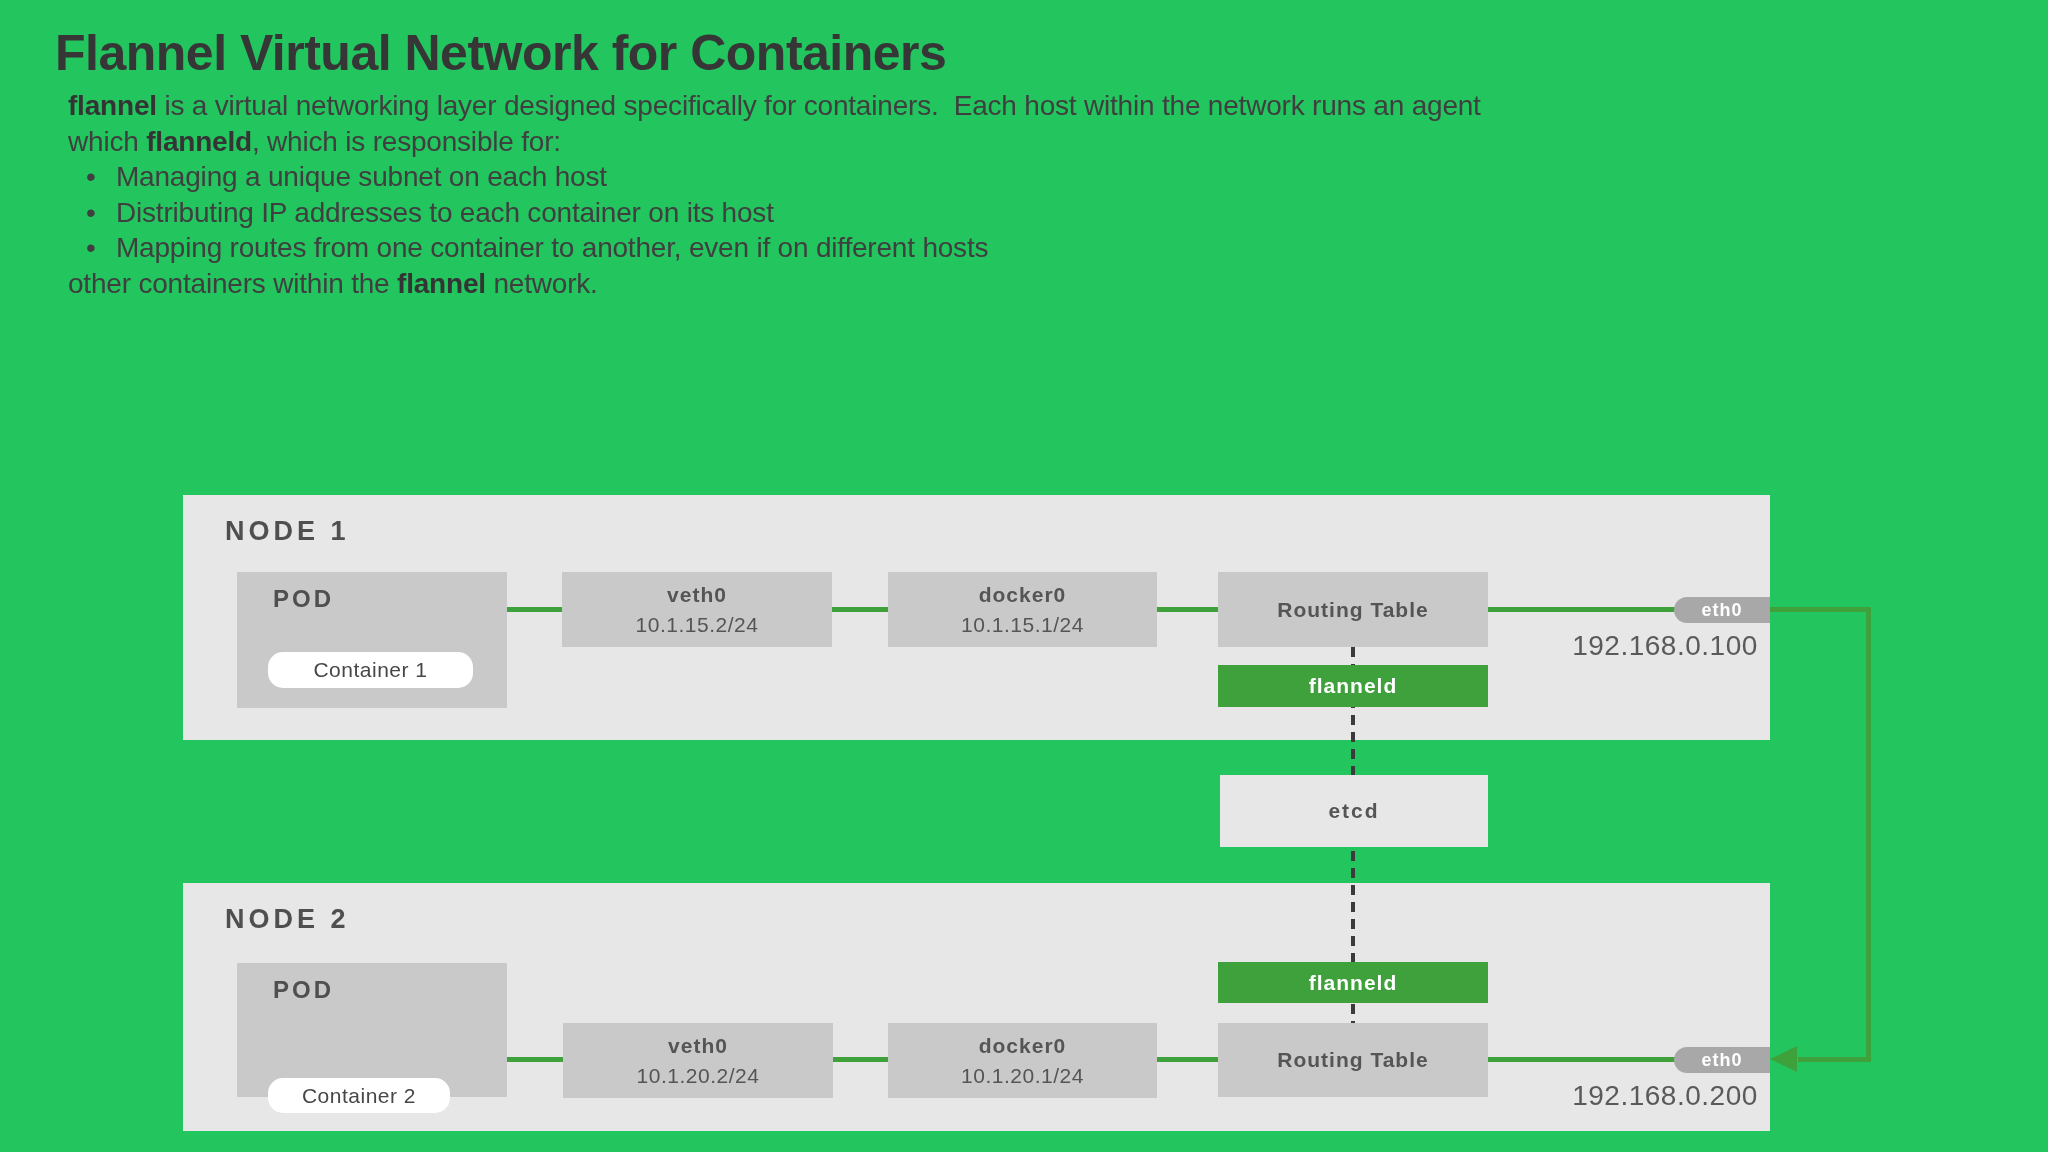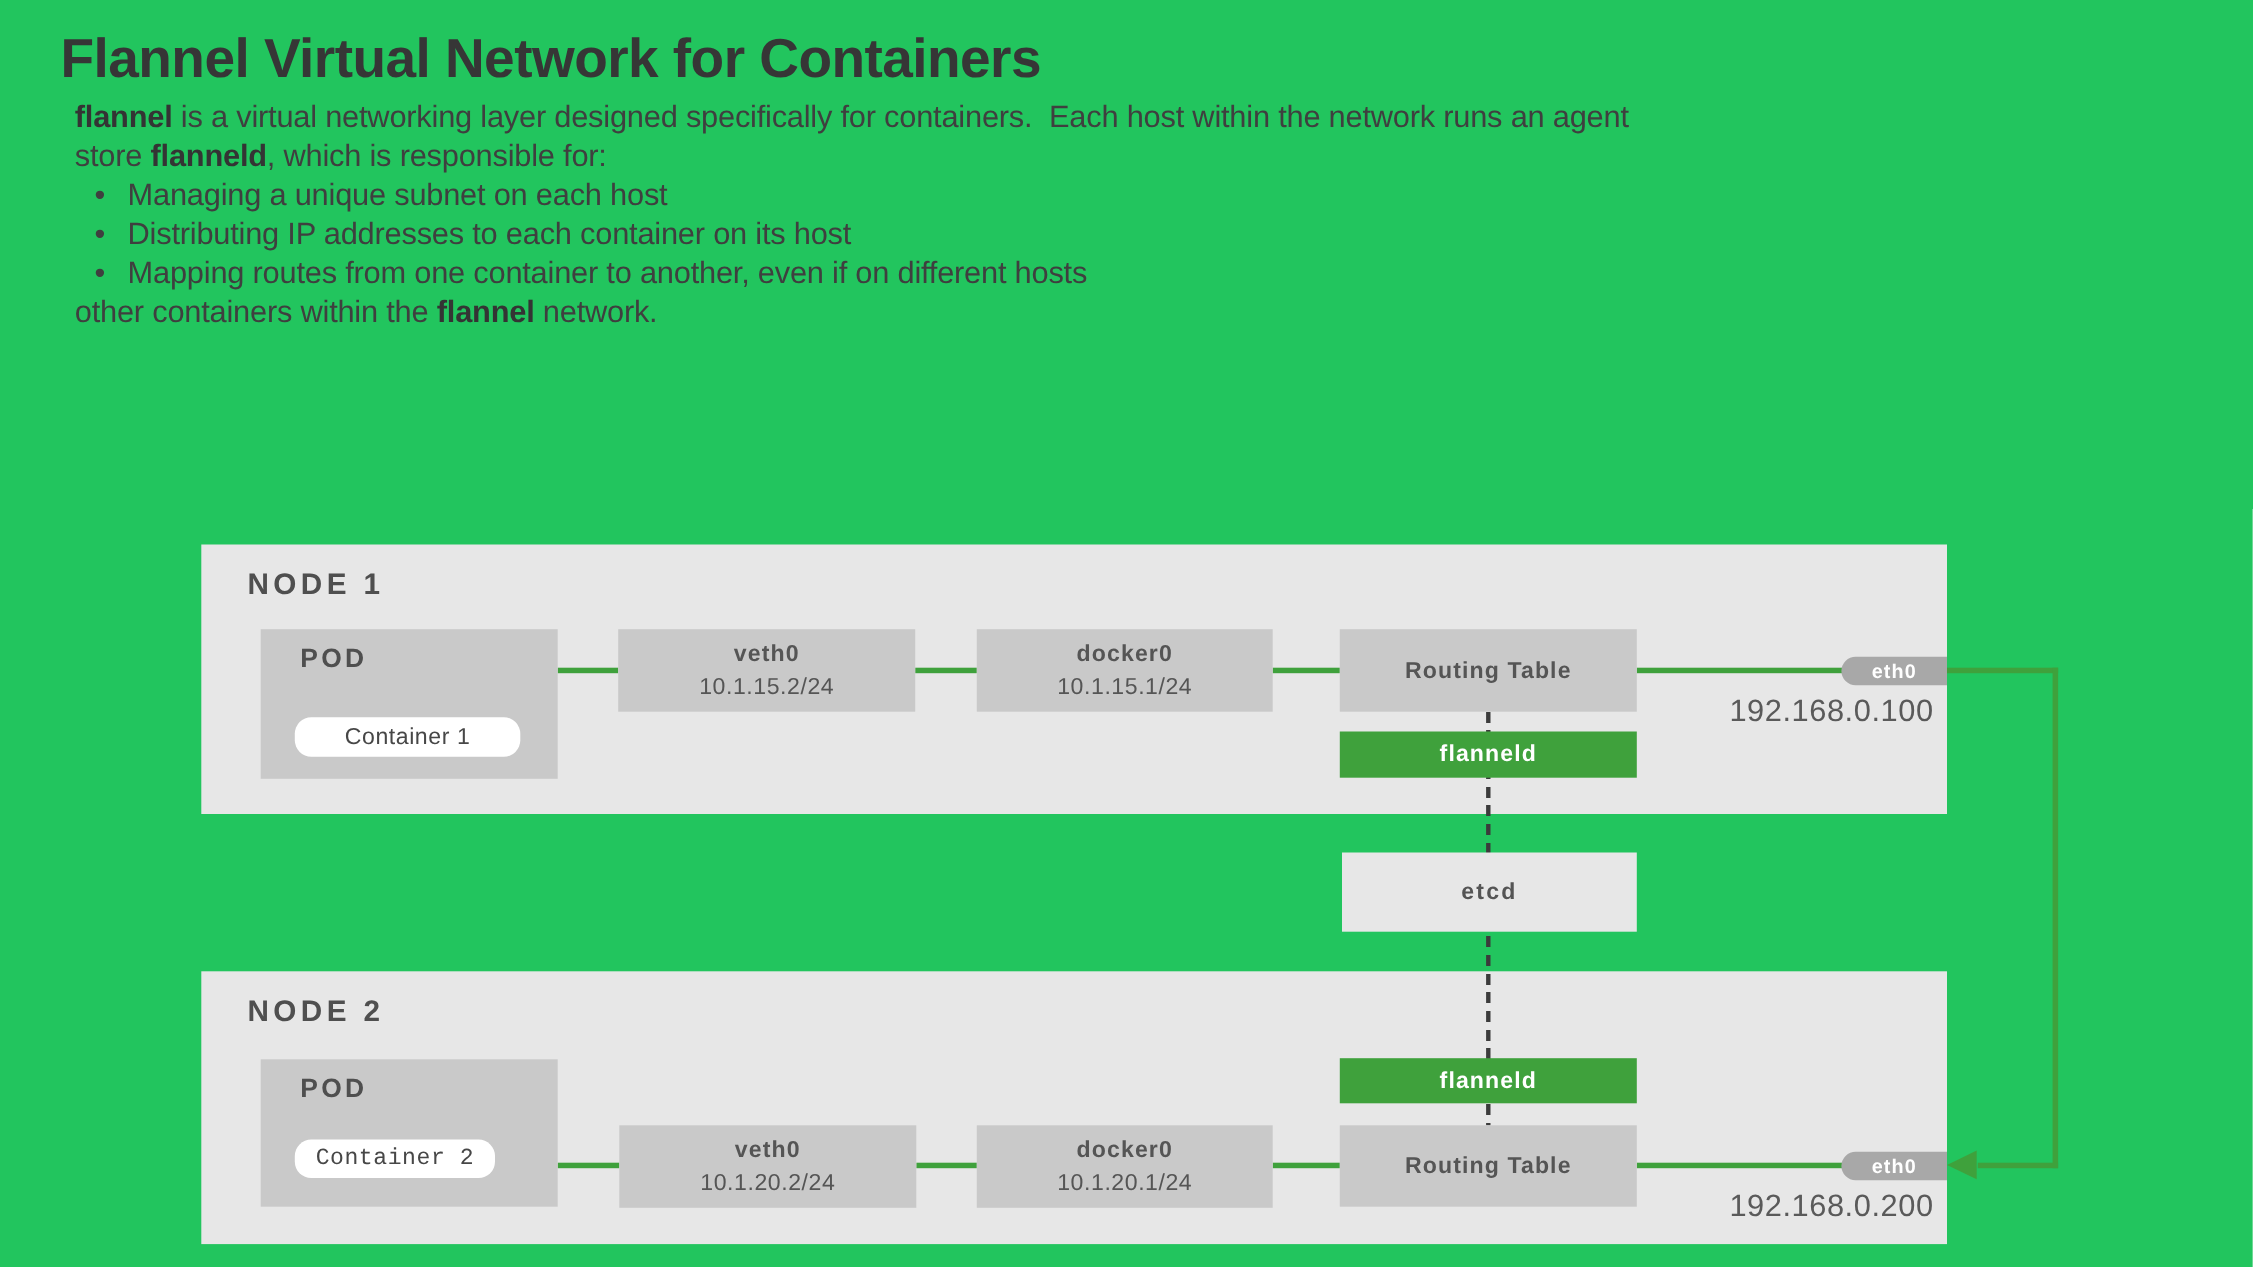--- a/index.html
+++ b/index.html
@@ -58,21 +58,21 @@
 </style>
 </head>
 <body>
 
 <div class="canvas">
 
   <h1 class="page-title">Flannel Virtual Network for Containers</h1>
 
   <div class="intro">
     <div class="line"><b>flannel</b><span> is a virtual networking layer designed specifically for containers.&nbsp; Each host within the network runs an agent</span></div>
-    <div class="line"><span>store </span><b>flanneld</b><span>, which is responsible for:</span></div>
+    <div class="line"><span>which </span><b>flanneld</b><span>, which is responsible for:</span></div>
     <div class="line bullet">
         <span class="marker">•</span>
         <span>Managing a unique subnet on each host</span>
       </div>
     <div class="line bullet">
         <span class="marker">•</span>
         <span>Distributing IP addresses to each container on its host</span>
       </div>
     <div class="line bullet">
         <span class="marker">•</span>
@@ -115,21 +115,21 @@
   <div class="box green-box" style="left:1218px;top:665px;width:270px;height:42px;">flanneld</div>
   <div class="pill" style="left:1674px;top:597px;width:96px;height:26px;">eth0</div>
   <div class="ip-label" style="left:1560px;top:630px;">192.168.0.100</div>
 
   <div class="box etcd-box" style="left:1220px;top:775px;width:268px;height:72px;">etcd</div>
 
   <div class="node-title" style="left:225px;top:904px;">NODE 2</div>
   <div class="box pod" style="left:237px;top:963px;width:270px;height:134px;">
     <div class="pod-label">POD</div>
   </div>
-  <div class="white-box" style="left:268px;top:1036px;width:182px;height:35px;font-family:Liberation Mono, monospace;">Container 2</div>
+  <div class="white-box" style="left:268px;top:1078px;width:182px;height:35px;">Container 2</div>
   <div class="box" style="left:563px;top:1023px;width:270px;height:75px;">
     <div>veth0</div>
     <div class="ip">10.1.20.2/24</div>
   </div>
   <div class="box" style="left:888px;top:1023px;width:269px;height:75px;">
     <div>docker0</div>
     <div class="ip">10.1.20.1/24</div>
   </div>
   <div class="box" style="left:1218px;top:1023px;width:270px;height:74px;">Routing Table</div>
   <div class="box green-box" style="left:1218px;top:962px;width:270px;height:41px;">flanneld</div>

